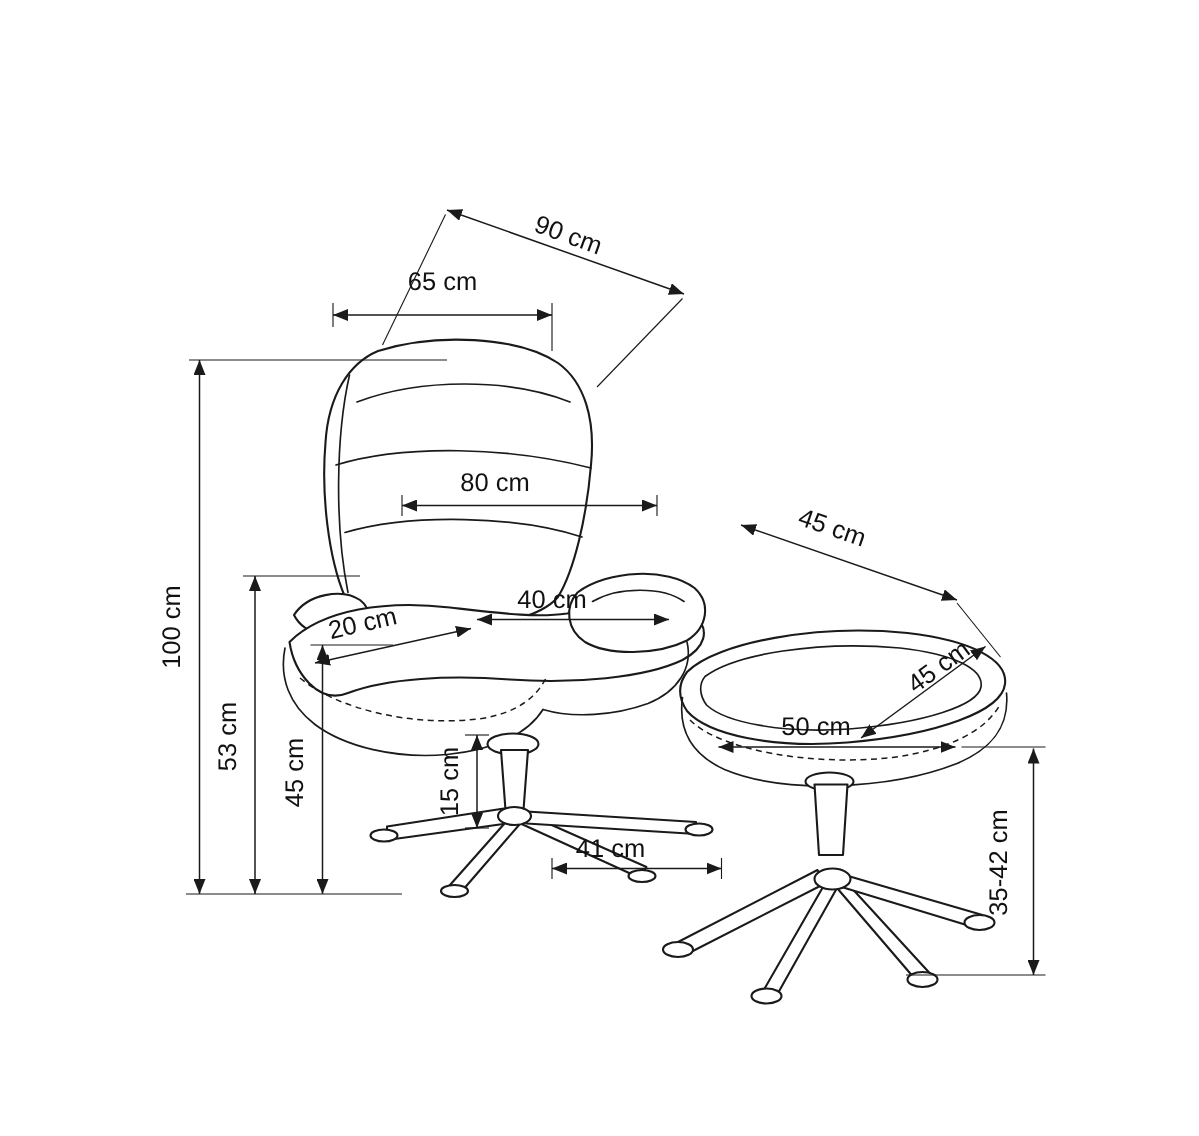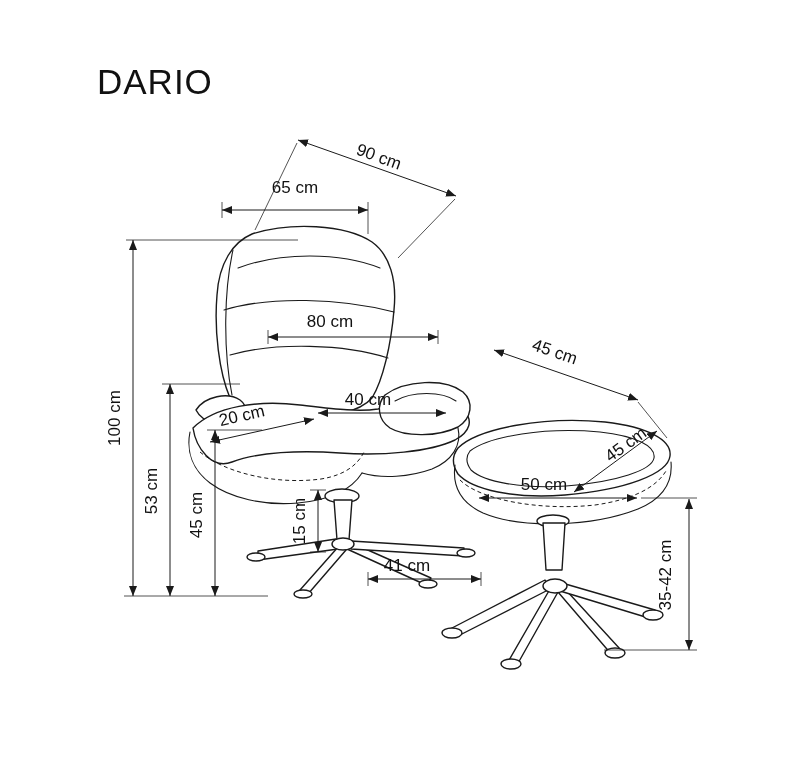--- a/index.html
+++ b/index.html
@@ -13,21 +13,20 @@
   .dash{stroke:#1a1a1a;stroke-width:1;fill:none;stroke-dasharray:4 3;}
   .dim{stroke:#1a1a1a;stroke-width:1;fill:none;}
   .ext{stroke:#1a1a1a;stroke-width:0.75;fill:none;}
   .dimtxt{font-family:"Liberation Sans",sans-serif;font-size:17px;fill:#111;}
 </style>
 </head>
 <body>
 
 <div class="canvas">
 
-  <h1 class="title">DARIO</h1>
 
   <svg width="799" height="757" viewBox="0 0 799 757">
     <defs>
       <marker id="arrow" markerWidth="11" markerHeight="8" refX="10" refY="4" orient="auto-start-reverse" markerUnits="userSpaceOnUse">
         <path d="M0,0 L10,4 L0,8 Z" fill="#1a1a1a"></path>
       </marker>
     </defs>
 
     <g>
 

